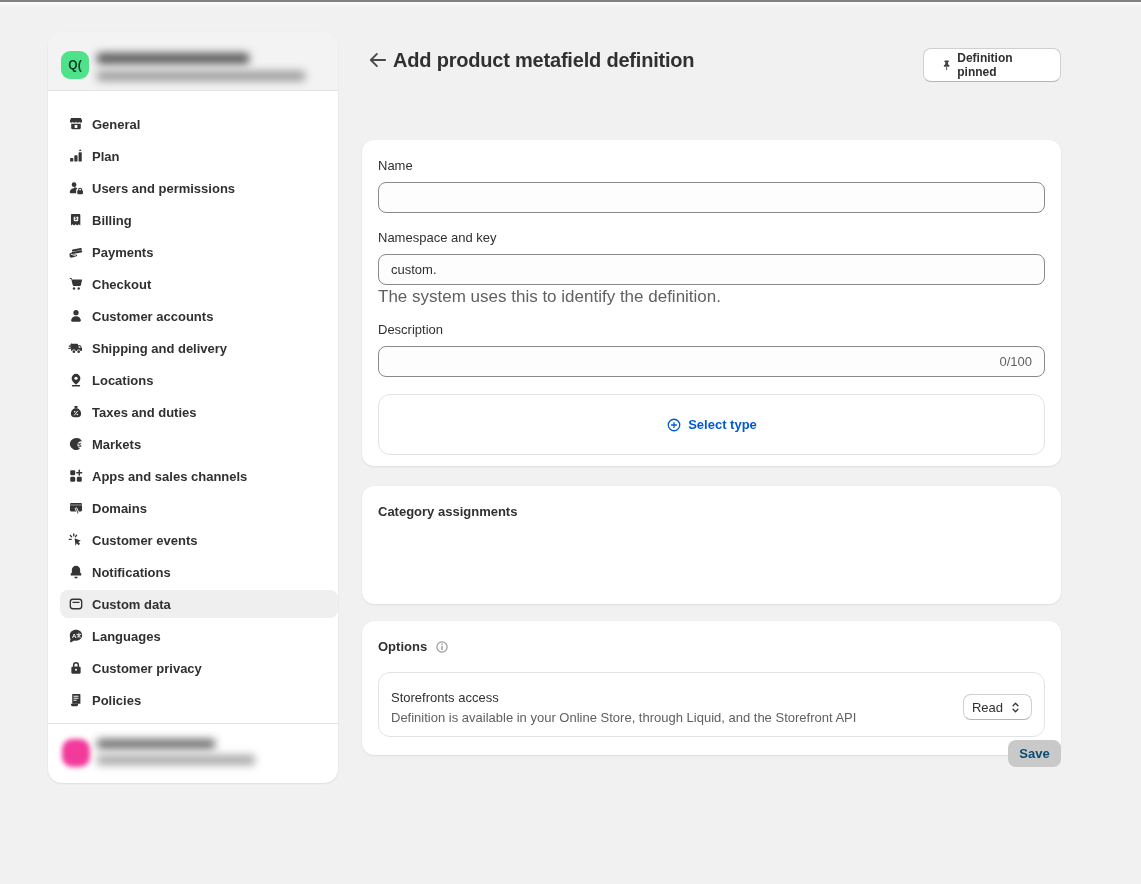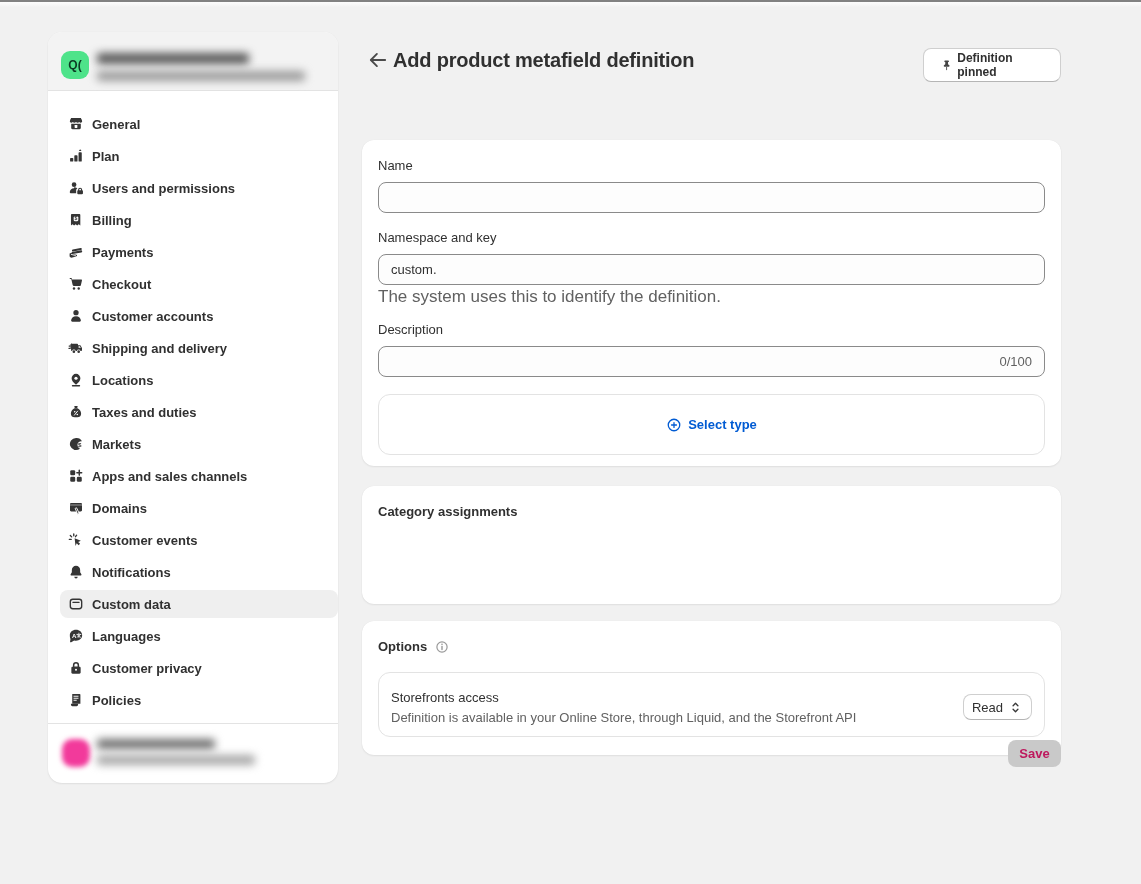--- a/index.html
+++ b/index.html
@@ -100,21 +100,21 @@
   .assign-btn { height:26px; padding:0 8px; font-size:12px; margin-left:auto; }
   .info-i { margin-left:8px; }
   .t13 { font-size:13px; color:#303030; line-height:20px; }
   .g13 { font-size:13px; color:#616161; line-height:20px; }
   .read-btn { height:26px; padding:0 8px; font-size:13px; margin-left:auto; margin-top:5px; font-weight:normal; }
   
   .read-btn svg { width:13px; height:13px; margin-left:6px; }
 
   .save-btn {
     position:absolute; left:1008px; top:740px; width:53px; height:27px;
-    background:#c9c9c9; border-radius:8px; color:#be185d; font-size:13px; font-weight:bold;
+    background:#c9c9c9; border-radius:8px; color:#0c4a6e; font-size:13px; font-weight:bold;
     display:flex; align-items:center; justify-content:center;
   }
 </style>
 </head>
 <body>
   <div class="topbar"></div>
   <div class="topglow"></div>
 
   <div class="sidebar">
     <div class="side-head">

